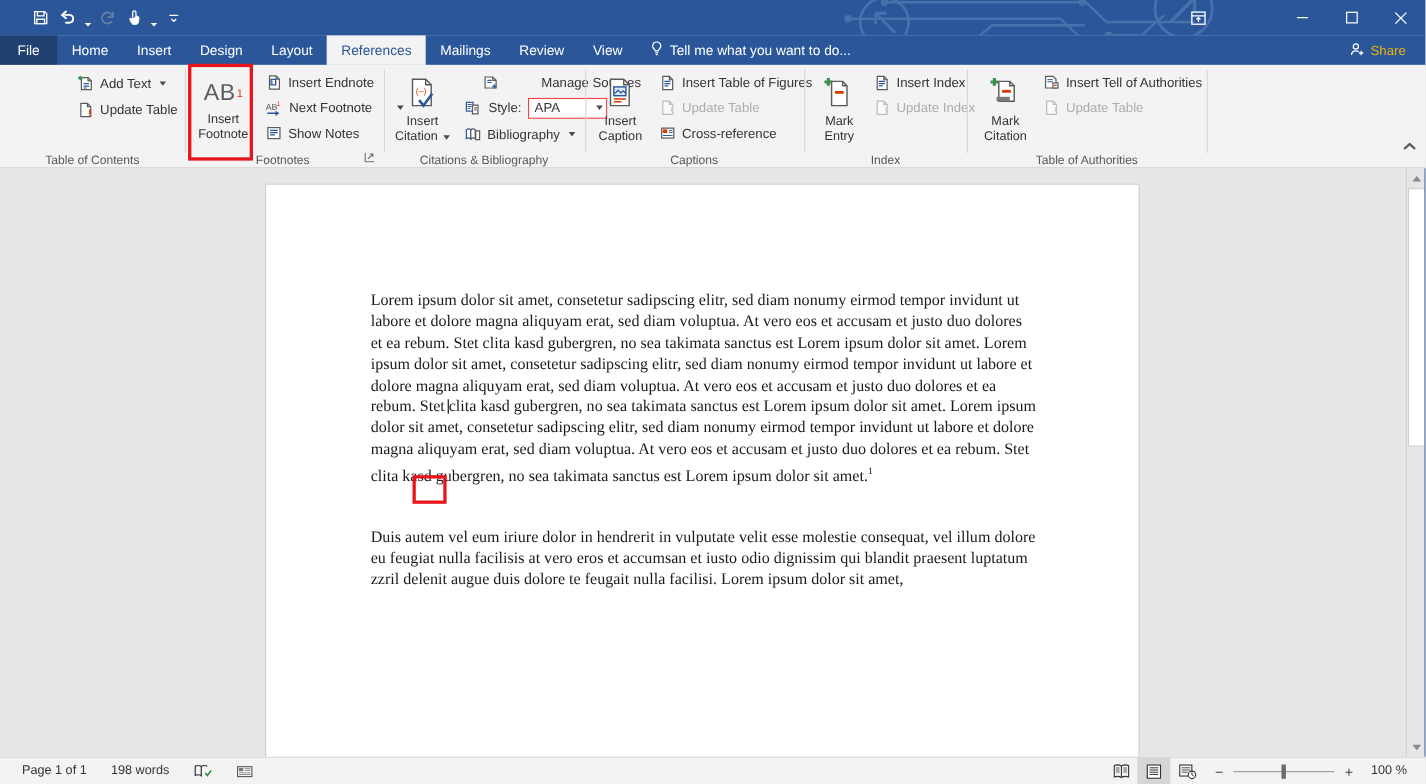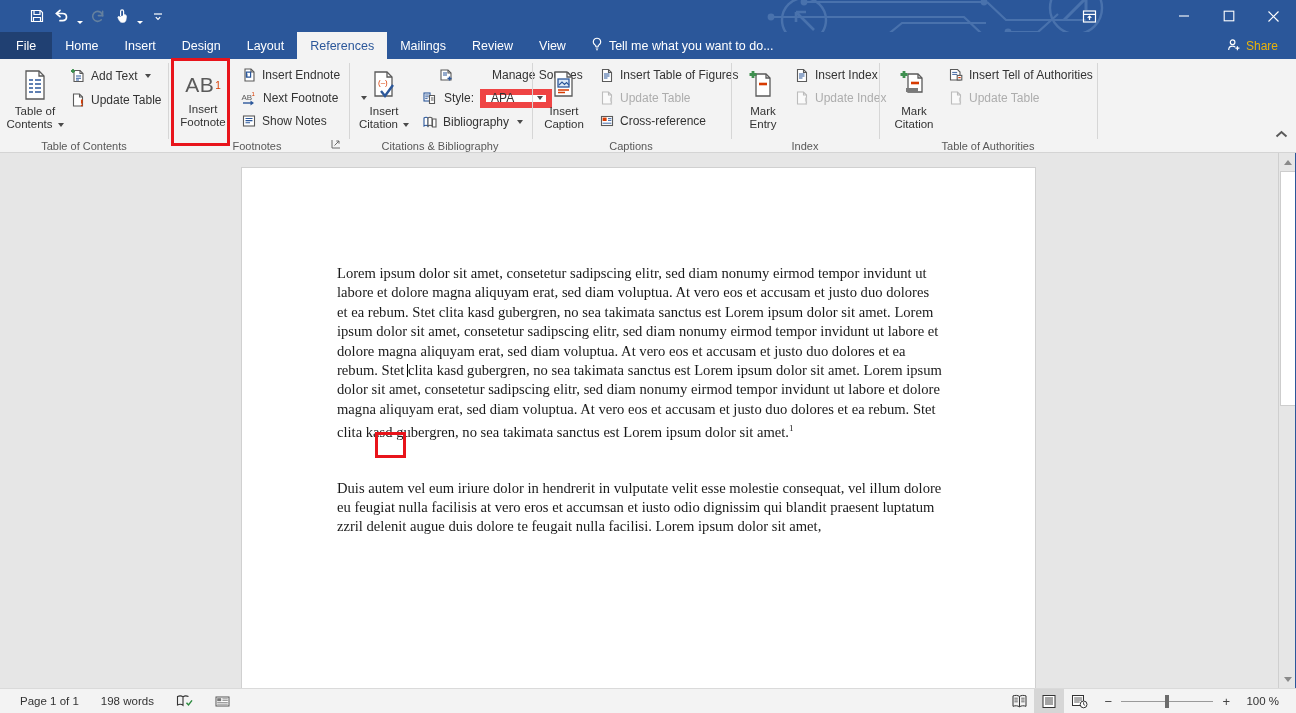--- a/index.html
+++ b/index.html
@@ -66,21 +66,21 @@
   }
   .smbtn{
     position:absolute; display:flex; align-items:center; gap:5px; height:22px; padding:0 4px;
     font-size:12px; color:#333; cursor:default; white-space:nowrap;
   }
   .smbtn.dis{ color:#adadad; }
   .ic{ display:inline-flex; align-items:center; justify-content:center; flex:none; }
   .dd{ width:0;height:0;border-left:3.5px solid transparent;border-right:3.5px solid transparent;border-top:4px solid #4a4a4a; margin-left:3px; }
   .launcher{ position:absolute; bottom:2px; font-size:10px; color:#6a6a6a; }
   .stylebox{
-    width:72px; height:19px; border:6px solid #ef4444; background:#fff; display:flex; align-items:center;
+    width:72px; height:19px; border:1px solid #ef4444; background:#fff; display:flex; align-items:center;
     justify-content:space-between; padding:0 3px 0 5px; font-size:12px; color:#333;
   }
   .collapse{ position:absolute; right:8px; bottom:11px; color:#666; font-size:11px; }
 
   
   .hl{ position:absolute; border:3px solid #e8141b; pointer-events:none; z-index:9; }
 
   
   .docarea{
     position:absolute; left:0; top:153px; width:1296px; height:535px; background:#e6e6e6;
@@ -259,39 +259,20 @@
           <path d="M1.7 12c0-2.3 1.7-3.8 3.9-3.8 1 0 1.9.3 2.6.9"></path>
         <path d="M10.4 8.2v4M8.4 10.2h4"></path>
       </svg>
     </span>
     <span>Share</span>
   </div>
 
   <div class="ribbon">
 
     <div class="rgroup" style="left:0;width:168px;">
-      <div class="bigbtn" style="left:8px;top:4px;width:54px;height:78px;">
-        <span class="ic">
-          <svg width="30" height="32" viewBox="0 0 30 32" fill="none" stroke="#5a5a5a" stroke-width="1.3">
-            <path d="M6 2h13l5 5v23H6z" fill="#fff"></path>
-              <path d="M19 2v5h5"></path>
-            <path d="M9 11h4M15 11h6" stroke="#2b579a" stroke-width="1.5"></path>
-            <path d="M9 15h4M15 15h6" stroke="#2b579a" stroke-width="1.5"></path>
-            <path d="M9 19h4M15 19h6" stroke="#2b579a" stroke-width="1.5"></path>
-            <path d="M9 23h4M15 23h6" stroke="#2b579a" stroke-width="1.5"></path>
-          </svg>
-        </span>
-        <div class="biglbl" style="margin-top:4px;">
-          <div>Table of</div>
-          <div style="display:flex;align-items:center;justify-content:center;gap:2px;">
-            <span>Contents</span>
-            <span class="dd"></span>
-          </div>
-        </div>
-      </div>
 
       <div class="smbtn" style="left:66px;top:6px;">
         <span class="ic">
           <svg width="16" height="16" viewBox="0 0 16 16" fill="none" stroke="#5a5a5a" stroke-width="1.1">
             <path d="M4 2.5h6l3 3v8H4z" fill="#fff"></path>
               <path d="M10 2.5v3h3"></path>
             <path d="M6 8h5M6 10.2h5M6 12h3" stroke="#2b579a"></path>
             <path d="M3 1v4M1 3h4" stroke="#3f8f4f" stroke-width="1.8"></path>
           </svg>
         </span>

